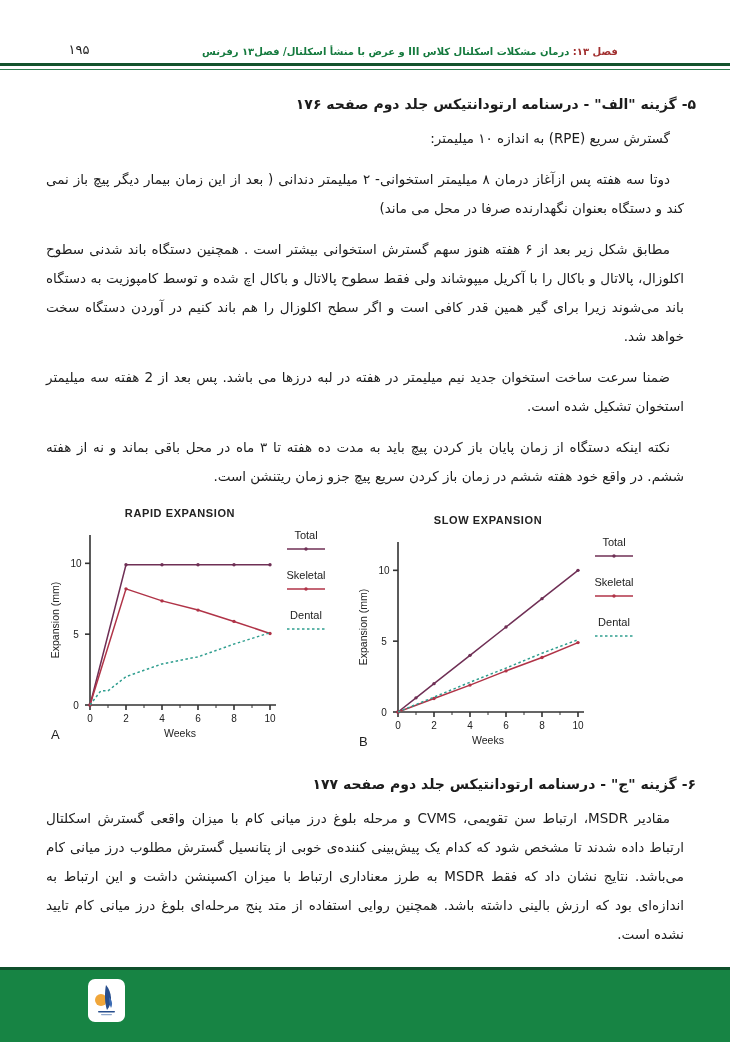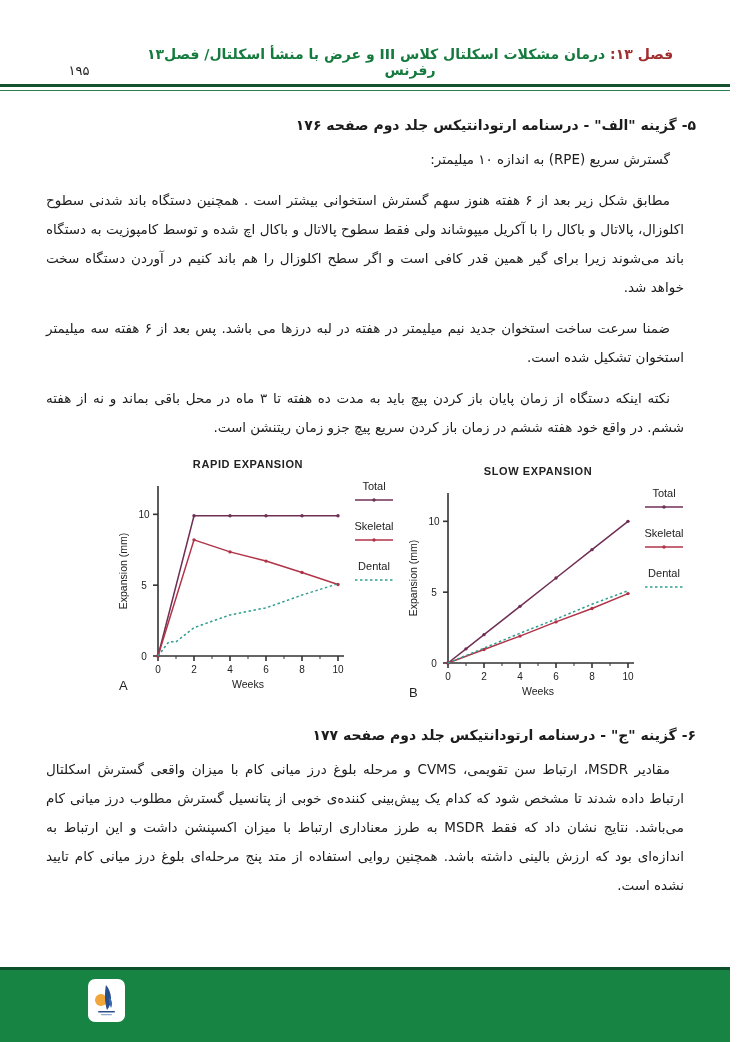--- a/index.html
+++ b/index.html
@@ -1,32 +1,32 @@
 <!DOCTYPE html>
 <html lang="fa" style="--header_green: #157a3e; --header_red: #a12f2f; --rule_green: #2e7d4f; --rule_dark: #14532d; --footer_green: #178444; --text: #1c1c1c;"><head>
 <meta charset="utf-8">
 <style>
   html,body{margin:0;padding:0;background:#fff;}
   .page{position:relative;width:730px;height:1042px;background:#fff;overflow:hidden;
         font-family:"DejaVu Sans",sans-serif;color:var(--text,#1c1c1c);}
   
   .hdr{display:flex;align-items:flex-end;padding:38px 34px 6px 34px;}
   .pagenum{width:90px;font-size:13px;text-align:center;direction:rtl;}
-  .hdr-title{flex:1;text-align:center;direction:rtl;font-size:14px;font-weight:bold;margin-top:8px;}
+  .hdr-title{flex:1;text-align:center;direction:rtl;font-size:10px;font-weight:bold;margin-top:8px;}
   .hdr-red{color:var(--header_red,#a12f2f);}
   .hdr-green{color:var(--header_green,#157a3e);}
   .rule{margin:0 0 0 0;height:3px;border-top:3px solid var(--rule_dark,#14532d);
         border-bottom:1.5px solid var(--rule_green,#2e7d4f);}
   
   .content{padding:20px 34px 0 34px;direction:rtl;}
   .sec-title{font-size:14px;font-weight:bold;margin:6px 0 10px 0;text-align:right;}
   .para{font-size:13.5px;line-height:29px;text-align:justify;text-align-last:right;
         margin:12px;text-indent:14px;}
   
-  .figure{display:flex;margin:10px 0 6px 14px;justify-content:flex-end;}
+  .figure{display:flex;gap:18px;margin:10px 0 6px 14px;}
   .chart-b{margin-top:7px;}
   svg text{font-family:"Liberation Sans","DejaVu Sans",sans-serif;fill:#222;}
   svg .ct{font-size:11px;font-weight:bold;letter-spacing:.6px;text-anchor:middle;}
   svg .tl{font-size:10px;text-anchor:middle;}
   svg .al{font-size:10.5px;text-anchor:middle;}
   svg .ll{font-size:11px;text-anchor:middle;}
   svg .pl{font-size:13px;}
   svg .ax{stroke:#333;stroke-width:1.6;fill:none;}
   svg .axm{stroke:#333;stroke-width:1;fill:none;}
   
@@ -42,22 +42,23 @@
 
   <div class="hdr">
     <div class="pagenum">۱۹۵</div>
     <div class="hdr-title"><span class="hdr-red">فصل ۱۳:</span><span class="hdr-green"> درمان مشکلات اسکلتال کلاس III و عرض با منشأ اسکلتال/ فصل۱۳ رفرنس</span></div>
   </div>
   <div class="rule"></div>
 
   <div class="content">
     <div class="sec-title">۵- گزینه "الف" - درسنامه ارتودانتیکس جلد دوم  صفحه ۱۷۶</div>
     <p class="para">گسترش سریع (RPE) به اندازه ۱۰ میلیمتر:</p>
+    <p class="para">دوتا سه هفته پس ازآغاز درمان ۸ میلیمتر استخوانی- ۲ میلیمتر دندانی ( بعد از این زمان بیمار دیگر پیچ باز نمی کند و دستگاه بعنوان نگهدارنده صرفا در محل می ماند)</p>
     <p class="para">مطابق شکل زیر بعد از ۶ هفته هنوز سهم گسترش استخوانی بیشتر است . همچنین دستگاه باند شدنی سطوح اکلوزال، پالاتال و باکال را با آکریل میپوشاند ولی فقط سطوح پالاتال و باکال اچ شده و توسط کامپوزیت به دستگاه باند می‌شوند زیرا برای گیر همین قدر کافی است و اگر سطح اکلوزال را هم باند کنیم در آوردن دستگاه سخت خواهد شد.</p>
-    <p class="para">ضمنا سرعت ساخت استخوان جدید  نیم میلیمتر در هفته در لبه درزها می باشد. پس بعد از ۶ هفته سه میلیمتر استخوان تشکیل شده است.</p>
+    <p class="para">ضمنا سرعت ساخت استخوان جدید  نیم میلیمتر در هفته در لبه درزها می باشد. پس بعد از 2 هفته سه میلیمتر استخوان تشکیل شده است.</p>
     <p class="para">نکته اینکه دستگاه از زمان پایان باز کردن پیچ باید به مدت ده هفته تا ۳ ماه در محل باقی بماند و نه از هفته ششم. در واقع خود هفته ششم در زمان باز کردن سریع پیچ جزو زمان ریتنشن است.</p>
 
     <div class="figure" dir="ltr">
       <svg width="290" height="240" viewBox="0 0 290 240">
           <text class="ct" x="132" y="14">RAPID EXPANSION</text>
           <path class="ax" d="M42,32 V202 H228"></path>
           <line class="ax" x1="42" y1="202" x2="42" y2="207"></line>
           <text class="tl" x="42" y="219">0</text>
           <line class="ax" x1="78" y1="202" x2="78" y2="207"></line>
           <text class="tl" x="78" y="219">2</text>

